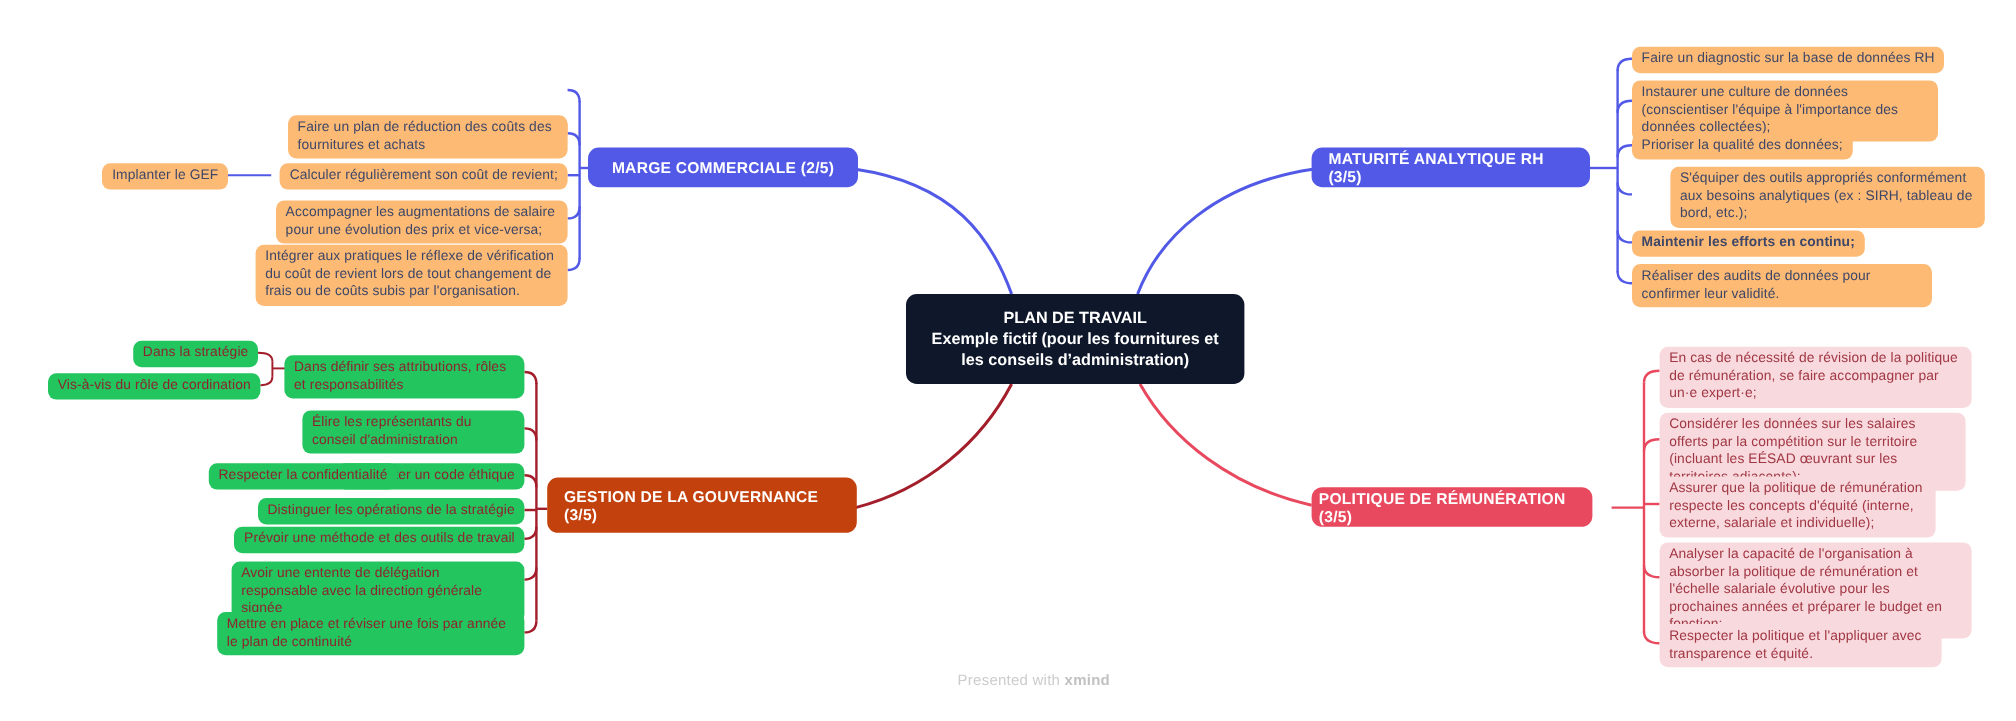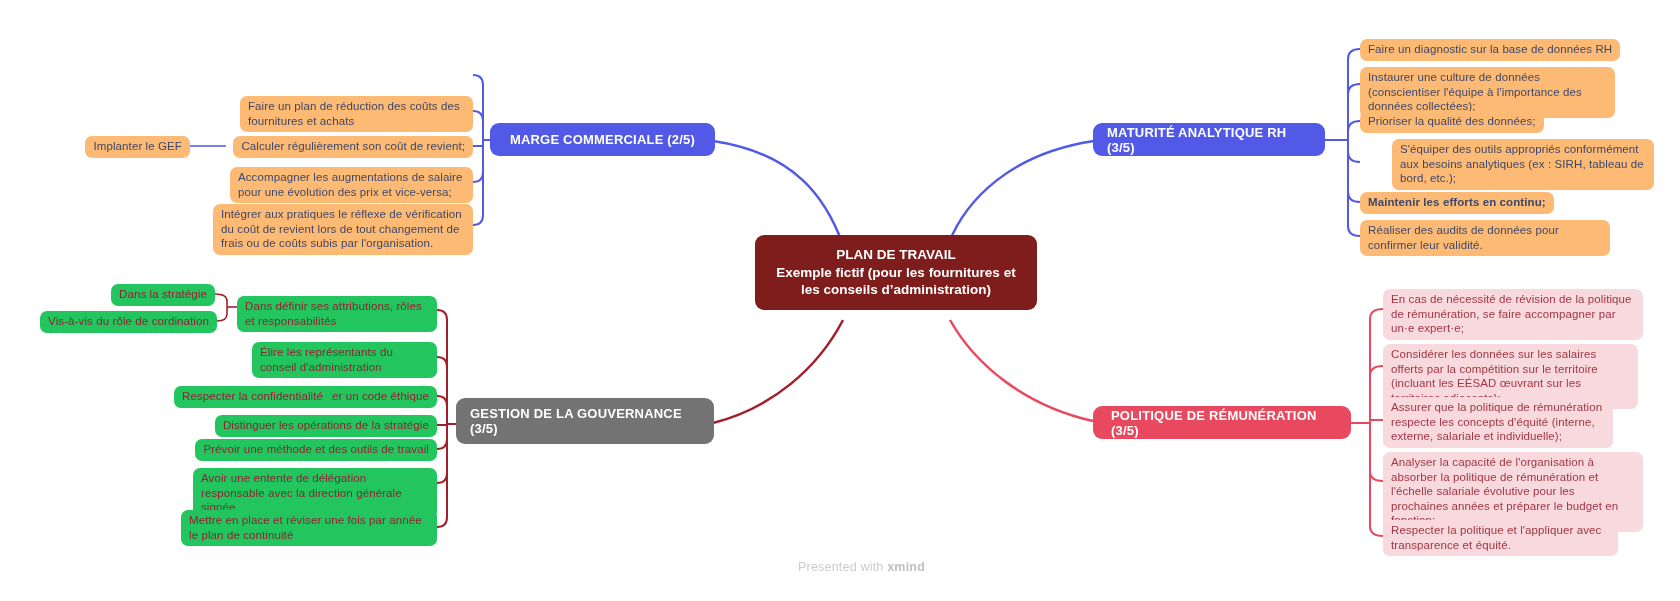--- a/index.html
+++ b/index.html
@@ -14,26 +14,26 @@
   }
   .topic.blue{background:#fdba74;color:#3e4768;}
   .topic.red{background:#22c55e;color:#8e2430;}
   .topic.rose{background:#f8d9dd;color:#a13744;}
   .nowrap{white-space:nowrap;}
   .main-topic{
     position:absolute;border-radius:9px;color:#ffffff;font-weight:bold;
     font-size:13px;padding:8px 14px;letter-spacing:0.2px;
   }
   .main-topic.blue{background:#5159e6;}
-  .main-topic.darkred{background:#737373;}
+  .main-topic.darkred{background:#c2410c;}
   .main-topic.rose{background:#e8495e;}
   .main-topic.center-v{display:flex;align-items:center;justify-content:center;padding:0 14px;}
   #center-node{
-    position:absolute;left:755px;top:235px;width:254px;
-    background:#7f1d1d;color:#ffffff;border-radius:9px;
+    position:absolute;left:755px;top:245px;width:254px;
+    background:#0f172a;color:#ffffff;border-radius:9px;
     text-align:center;font-weight:bold;font-size:13.5px;line-height:1.3;
     padding:11px 14px;
   }
   #footer{
     position:absolute;left:0;right:0;top:560px;text-align:center;
     font-size:12.5px;color:#cccccc;letter-spacing:0.2px;margin-left:43px;
   }
   #footer b{color:#c1c1c1;}
 </style>
 </head>
@@ -130,21 +130,21 @@
   <div class="topic red nowrap" style="right:1465px;top:284px;">Dans la stratégie</div>
   <div class="topic red nowrap" style="right:1463px;top:311px;">Vis-à-vis du rôle de cordination</div>
   <div class="topic red" style="right:1243px;top:342px;width:169px;">Élire les représentants du conseil d'administration</div>
   <div class="topic red nowrap" style="right:1243px;top:386px;">Respecter un code éthique</div>
   <div class="topic red nowrap" style="right:1349px;top:386px;">Respecter la confidentialité</div>
   <div class="topic red nowrap" style="right:1243px;top:415px;">Distinguer les opérations de la stratégie</div>
   <div class="topic red nowrap" style="right:1243px;top:439px;">Prévoir une méthode et des outils de travail</div>
   <div class="topic red" style="right:1243px;top:468px;width:228px;">Avoir une entente de délégation responsable avec la direction générale signée</div>
   <div class="topic red" style="right:1243px;top:510px;width:240px;">Mettre en place et réviser une fois par année le plan de continuité</div>
 
-  <div class="main-topic rose center-v" style="left:1093px;top:406px;width:222px;height:33px;box-sizing:content-box;padding:0 18px;">
+  <div class="main-topic rose center-v" style="left:1093px;top:406px;width:222px;height:33px;box-sizing:content-box;padding:0 6px;">
     <span>POLITIQUE DE RÉMUNÉRATION (3/5)</span>
   </div>
   <div class="topic rose" style="left:1383px;top:289px;width:244px;">En cas de nécessité de révision de la politique de rémunération, se faire accompagner par un·e expert·e;</div>
   <div class="topic rose" style="left:1383px;top:344px;width:239px;">Considérer les données sur les salaires offerts par la compétition sur le territoire (incluant les EÉSAD œuvrant sur les territoires adjacents);</div>
   <div class="topic rose" style="left:1383px;top:397px;width:214px;">Assurer que la politique de rémunération respecte les concepts d'équité (interne, externe, salariale et individuelle);</div>
   <div class="topic rose" style="left:1383px;top:452px;width:244px;">Analyser la capacité de l'organisation à absorber la politique de rémunération et l'échelle salariale évolutive pour les prochaines années et préparer le budget en fonction;</div>
   <div class="topic rose" style="left:1383px;top:520px;width:219px;">Respecter la politique et l'appliquer avec transparence et équité.</div>
 
   <div id="footer">
     <span>Presented with</span>

